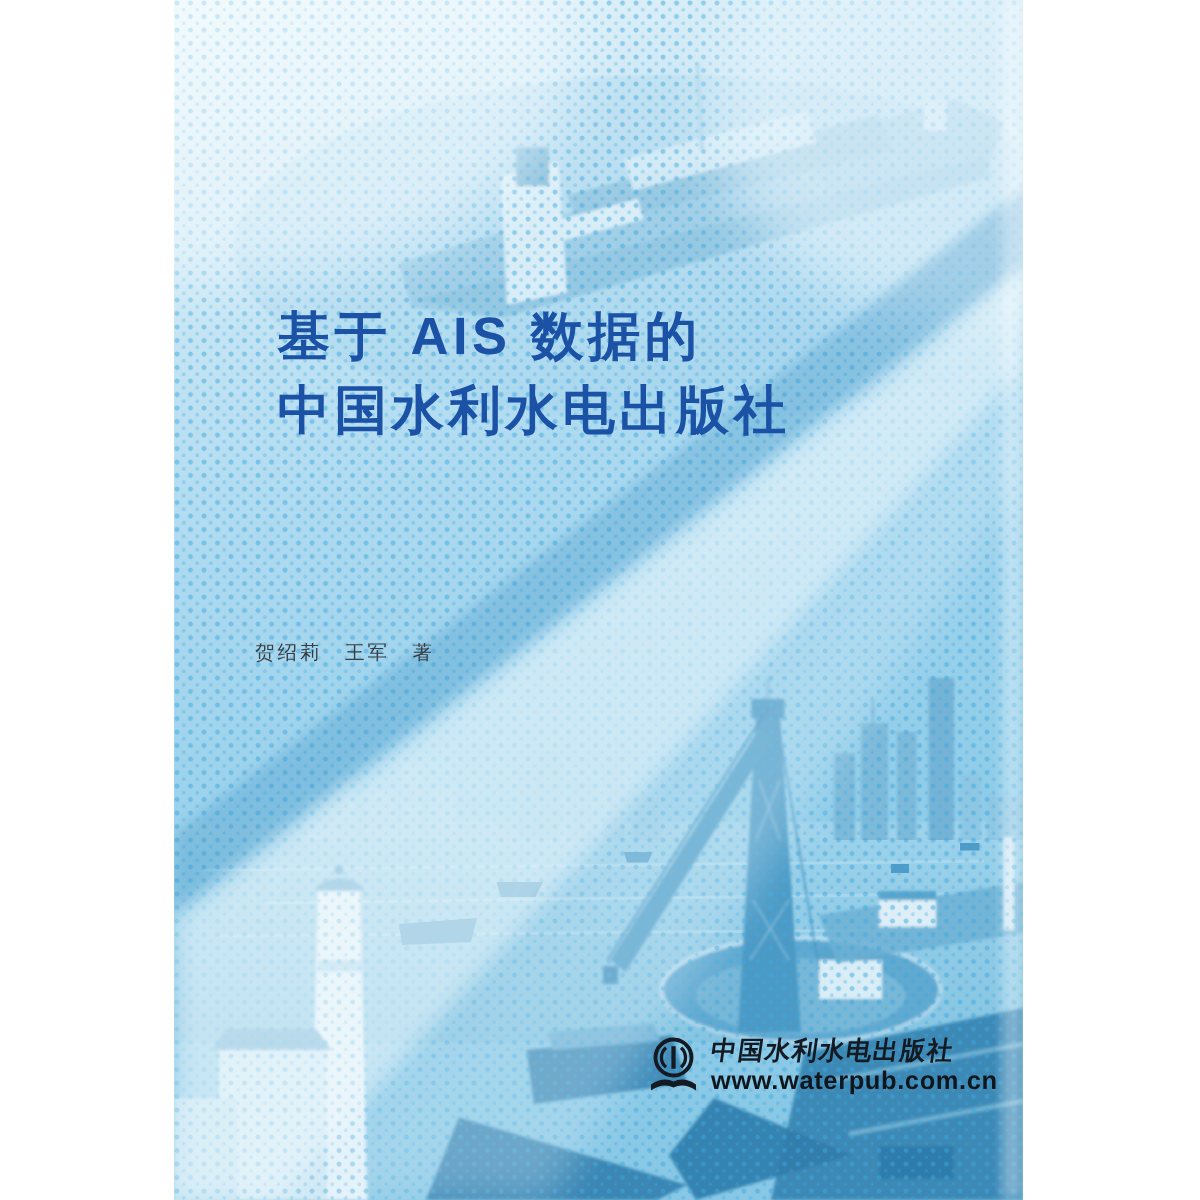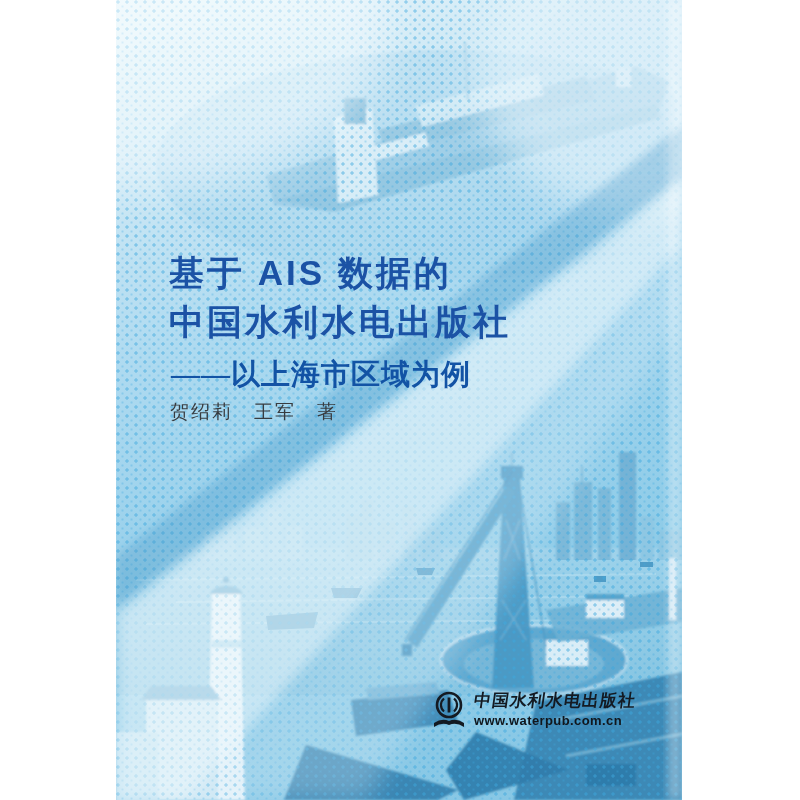--- a/index.html
+++ b/index.html
@@ -16,44 +16,44 @@
   
   .dots{
     background-image:
       radial-gradient(circle at 2px 2px, rgba(62,168,222,.50) 0 1.4px, rgba(62,168,222,0) 1.9px),
       radial-gradient(circle at 2px 2px, rgba(62,168,222,.32) 0 1.0px, rgba(62,168,222,0) 1.5px);
     background-size:9px 9px,9px 9px;
     background-position:0 0,4.5px 4.5px;
   }
   .text-layer{position:absolute;inset:0;}
   .book-title{
-    position:absolute;left:53px;top:200px;
+    position:absolute;left:69px;top:200px;
     color:#1b52a5;font-size:35px;line-height:49px;font-weight:600;letter-spacing:3px;
-    font-family:"Liberation Sans",sans-serif;white-space:nowrap;margin-top:48px;
+    font-family:"Liberation Sans",sans-serif;white-space:nowrap;
   }
   .subtitle{
     position:absolute;left:55px;top:355px;
     color:#1253a5;font-size:29px;font-weight:bold;letter-spacing:1px;
     font-family:"Liberation Serif",serif;white-space:nowrap;
   }
   .authors{
-    position:absolute;left:54px;top:399px;
-    color:#383c40;font-size:19px;letter-spacing:2px;white-space:nowrap;
+    position:absolute;left:54px;top:426px;
+    color:#383c40;font-size:13px;letter-spacing:2px;white-space:nowrap;
     font-family:"Liberation Sans",sans-serif;
   }
   .publisher{
     position:absolute;left:315px;top:690px;display:flex;align-items:flex-start;gap:7px;
   }
   .pub-text{display:flex;flex-direction:column;}
   .pub-name{
     color:#141a22;font-size:17px;font-weight:bold;letter-spacing:1px;white-space:nowrap;
     font-family:"Liberation Serif",serif;transform:skewX(-8deg);line-height:22px;
   }
   .pub-url{
-    color:#11161c;font-size:13px;font-weight:bold;letter-spacing:.4px;white-space:nowrap;
+    color:#11161c;font-size:17px;font-weight:bold;letter-spacing:.4px;white-space:nowrap;
     font-family:"Liberation Sans",sans-serif;line-height:16px;margin-top:1px;
   }
 </style>
 </head>
 <body>
 
 <div class="cover">
 
   <svg class="layer" width="566" height="800" viewBox="0 0 566 800" aria-hidden="true">
     <defs>
@@ -184,21 +184,20 @@
     <polygon points="566,182 566,246 70,800 0,800 0,612" fill="#eef8fc" opacity="0.60" filter="url(#ob7)"></polygon>
     <polygon points="566,246 566,320 250,800 70,800" fill="#dff0f9" opacity="0.30" filter="url(#ob12)"></polygon>
     <rect x="552" y="0" width="14" height="800" fill="#ffffff" opacity="0.35" filter="url(#ob4)"></rect>
   </svg>
 
   <div class="text-layer">
     <div class="book-title">
       <div>基于 AIS 数据的</div>
       <div>中国水利水电出版社</div>
     </div>
-    <div class="subtitle">——以上海市区域为例</div>
     <div class="authors">贺绍莉　王军　著</div>
 
     <div class="publisher">
       <svg width="36" height="46" viewBox="0 0 36 46" aria-hidden="true">
         <circle cx="18" cy="15" r="12" fill="none" stroke="#141a22" stroke-width="2.6"></circle>
         <path d="M13,8.5 a8.5,8.5 0 0 0 0,13" fill="none" stroke="#141a22" stroke-width="2.2"></path>
         <path d="M23,8.5 a8.5,8.5 0 0 1 0,13" fill="none" stroke="#141a22" stroke-width="2.2"></path>
         <rect x="16.6" y="7.5" width="2.8" height="15" fill="#141a22"></rect>
         <path d="M3,33 Q11,27.5 18,31 Q25,27.5 33,33 L33,37 Q25,31.5 18,35 Q11,31.5 3,37 Z" fill="#141a22"></path>
       </svg>

